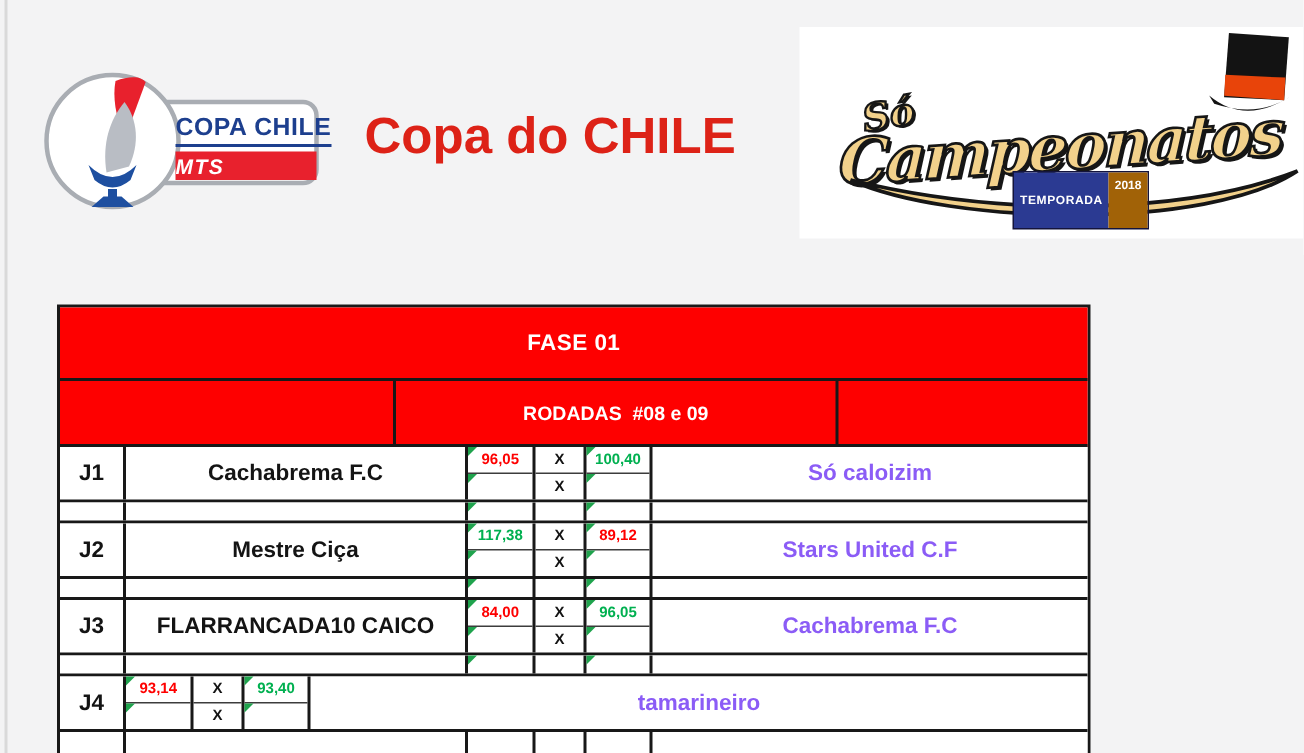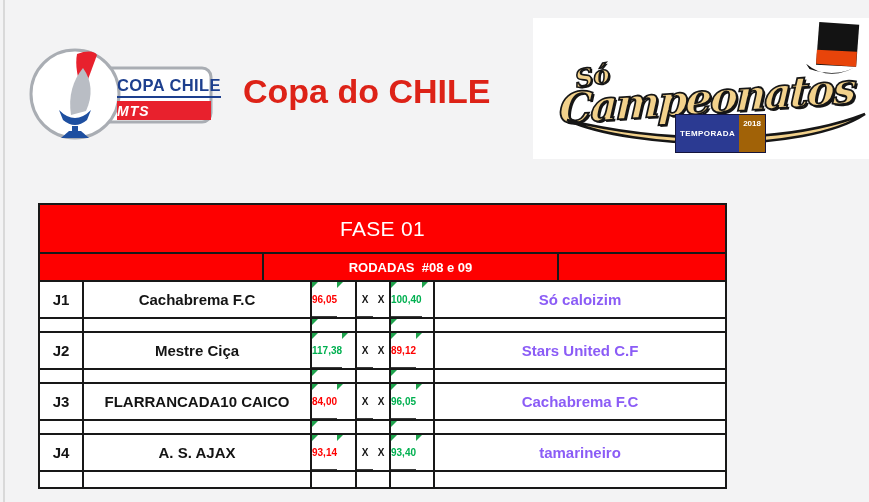--- a/index.html
+++ b/index.html
@@ -30,38 +30,38 @@
   .sc-swoosh{position:absolute;left:30px;top:94px;}
   .sc-hat{position:absolute;left:270px;top:2px;transform:rotate(7deg);}
   .sc-badge{position:absolute;left:142px;top:96px;display:flex;border:1.5px solid #14143c;}
   .sc-badge .b1{background:#2b3a92;color:#fff;font-size:8px;font-weight:bold;padding:14px 4px;letter-spacing:.4px;}
   .sc-badge .b2{background:#a16207;color:#fff;font-size:8px;font-weight:bold;padding:4px 4px;}
 
   
   .tbl{position:absolute;left:38px;top:203px;width:689px;box-sizing:border-box;border:2px solid #181818;background:#fff;}
   .tbl *{box-sizing:border-box;}
   .phase{height:49px;background:#fe0000;border-bottom:2px solid #181818;display:flex;align-items:center;justify-content:center;}
-  .phase span{color:#fff;font-size:21px;font-weight:normal;letter-spacing:.3px;}
-  .round{height:28px;background:#fe0000;border-bottom:2px solid #181818;display:flex;}
+  .phase span{color:#fff;font-size:15px;font-weight:bold;letter-spacing:.3px;}
+  .round{height:44px;background:#fe0000;border-bottom:2px solid #181818;display:flex;}
   .rs1{width:224px;border-right:2px solid #181818;}
   .rs2{width:295px;border-right:2px solid #181818;display:flex;align-items:center;justify-content:center;}
   .rs2 span{color:#fff;font-size:13px;font-weight:bold;white-space:pre;}
   .rs3{flex:1;}
 
   .mrow{display:flex;height:37px;border-bottom:2px solid #181818;background:#fff;}
   .srow{display:flex;height:14px;border-bottom:2px solid #181818;background:#fff;}
   .srow.last{height:15px;border-bottom:none;}
   .cell{position:relative;border-right:2px solid #181818;display:flex;align-items:center;justify-content:center;}
   .cj{width:44px;font-weight:bold;font-size:15px;color:#141414;}
   .ct{width:228px;font-weight:bold;font-size:15px;color:#141414;}
   .cs{width:45px;}
   .cx{width:34px;}
   .cs2{width:44px;text-align:right;}
   .ct2{flex:1;border-right:none;font-weight:bold;font-size:15px;color:#8b5cf6;}
-  .col{display:flex;flex-direction:row;border-right:2px solid #181818;}
+  .col{display:flex;flex-direction:column;border-right:2px solid #181818;}
   .col.cs{width:45px;} .col.cx{width:34px;} .col.cs2{width:44px;}
   .sub{flex:1;position:relative;display:flex;align-items:center;justify-content:center;font-size:10px;font-weight:bold;}
   .sub.top{border-bottom:1px solid #3c3c3c;}
   .tri::before{content:"";position:absolute;top:0;left:0;width:0;height:0;
                border-top:6px solid #1fa34d;border-right:6px solid transparent;}
   .win{color:#00b050;}
   .loss{color:#fe0000;}
   .xl{color:#141414;}
 </style>
 </head>
@@ -187,21 +187,20 @@
         <div class="srow">
           <div class="cell cj"></div>
           <div class="cell ct"></div>
           <div class="cell cs tri"></div>
           <div class="cell cx"></div>
           <div class="cell cs2 tri"></div>
           <div class="cell ct2"></div>
         </div>
         <div class="mrow">
           <div class="cell cj">J4</div>
-          <div class="cell ct">A. S. AJAX</div>
           <div class="col cs">
             <div class="sub top tri loss">93,14</div>
             <div class="sub tri"></div>
           </div>
           <div class="col cx">
             <div class="sub top xl">X</div>
             <div class="sub xl">X</div>
           </div>
           <div class="col cs2">
             <div class="sub top tri win">93,40</div>

